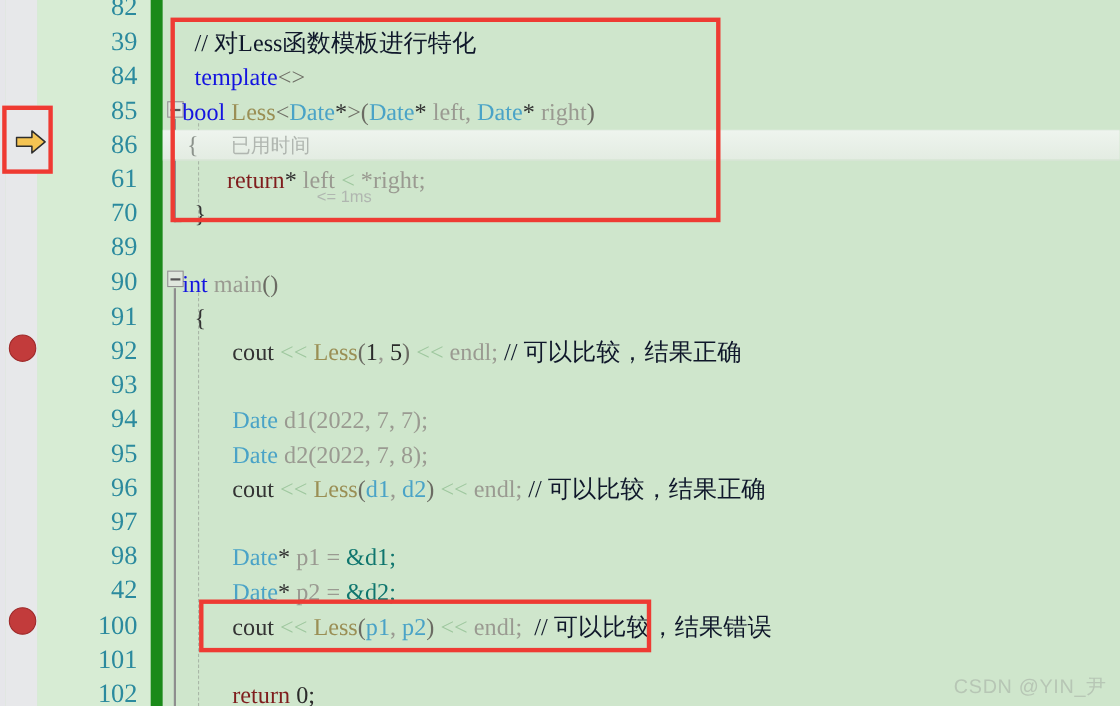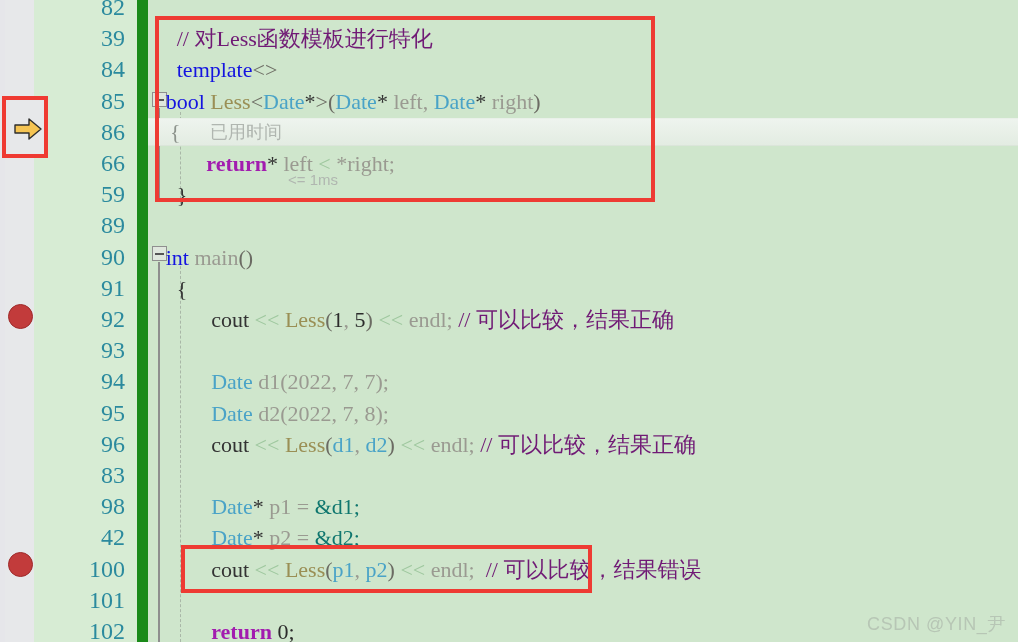--- a/index.html
+++ b/index.html
@@ -24,28 +24,28 @@
     font-size:24px;color:#2b8a9e;font-family:"Liberation Serif",serif;
     letter-spacing:0px;
   }
   .codeline{
     position:absolute;left:0;top:0;height:31.2px;line-height:31.2px;
     font-size:22px;white-space:pre;font-family:"Liberation Serif","DejaVu Serif",serif;
   }
 
   
   .kw{color:#1414e0;}           
-  .kw2{color:#a21caf;font-weight:bold;}          
+  .kw2{color:#7f1d1d;}          
   .type{color:#4aa3c7;}         
   .plain{color:#9a9a91;}        
   .dark{color:#333333;}         
   .fn{color:#9a8f55;}           
   .num{color:#2b2b2b;}          
   .op{color:#9ec79e;}           
-  .cmt{color:#701a75;}          
+  .cmt{color:#0f172a;}          
   .angle{color:#6f6f66;}
   .paren{color:#6b6b63;}
   .amp{color:#0f766e;}
 
   
   .bp{
     position:absolute;left:8px;width:23px;height:23px;border-radius:50%;
     background:#c23b3b;border:1px solid #9e2a2a;
   }
 
@@ -115,24 +115,24 @@
       <div class="row" style="top: 54.4px;">
         <span class="lnum" style="right: 893px;">84</span>
       </div>
       <div class="row" style="top: 85.6px; margin-left: 14px;">
         <span class="lnum" style="right: 893px;">85</span>
       </div>
       <div class="row" style="top: 116.8px;">
         <span class="lnum" style="right: 893px;">86</span>
       </div>
       <div class="row" style="top: 148px;">
-        <span class="lnum" style="right: 893px;">66</span>
+        <span class="lnum" style="right: 893px;">61</span>
       </div>
       <div class="row" style="top: 179.2px;">
-        <span class="lnum" style="right: 893px;">59</span>
+        <span class="lnum" style="right: 893px;">70</span>
       </div>
       <div class="row" style="top: 210.4px;">
         <span class="lnum" style="right: 893px;">89</span>
       </div>
       <div class="row" style="top: 241.6px;">
         <span class="lnum" style="right: 893px;">90</span>
       </div>
       <div class="row" style="top: 272.8px;">
         <span class="lnum" style="right: 893px;">91</span>
       </div>
@@ -145,21 +145,21 @@
       <div class="row" style="top: 366.4px;">
         <span class="lnum" style="right: 893px;">94</span>
       </div>
       <div class="row" style="top: 397.6px; margin-left: 20px;">
         <span class="lnum" style="right: 893px;">95</span>
       </div>
       <div class="row" style="top: 428.8px;">
         <span class="lnum" style="right: 893px;">96</span>
       </div>
       <div class="row" style="top: 460px;">
-        <span class="lnum" style="right: 893px;">83</span>
+        <span class="lnum" style="right: 893px;">97</span>
       </div>
       <div class="row" style="top: 491.2px;">
         <span class="lnum" style="right: 893px;">98</span>
       </div>
       <div class="row" style="top: 522.4px;">
         <span class="lnum" style="right: 893px;">42</span>
       </div>
       <div class="row" style="top: 553.6px;">
         <span class="lnum" style="right: 893px;">100</span>
       </div>

